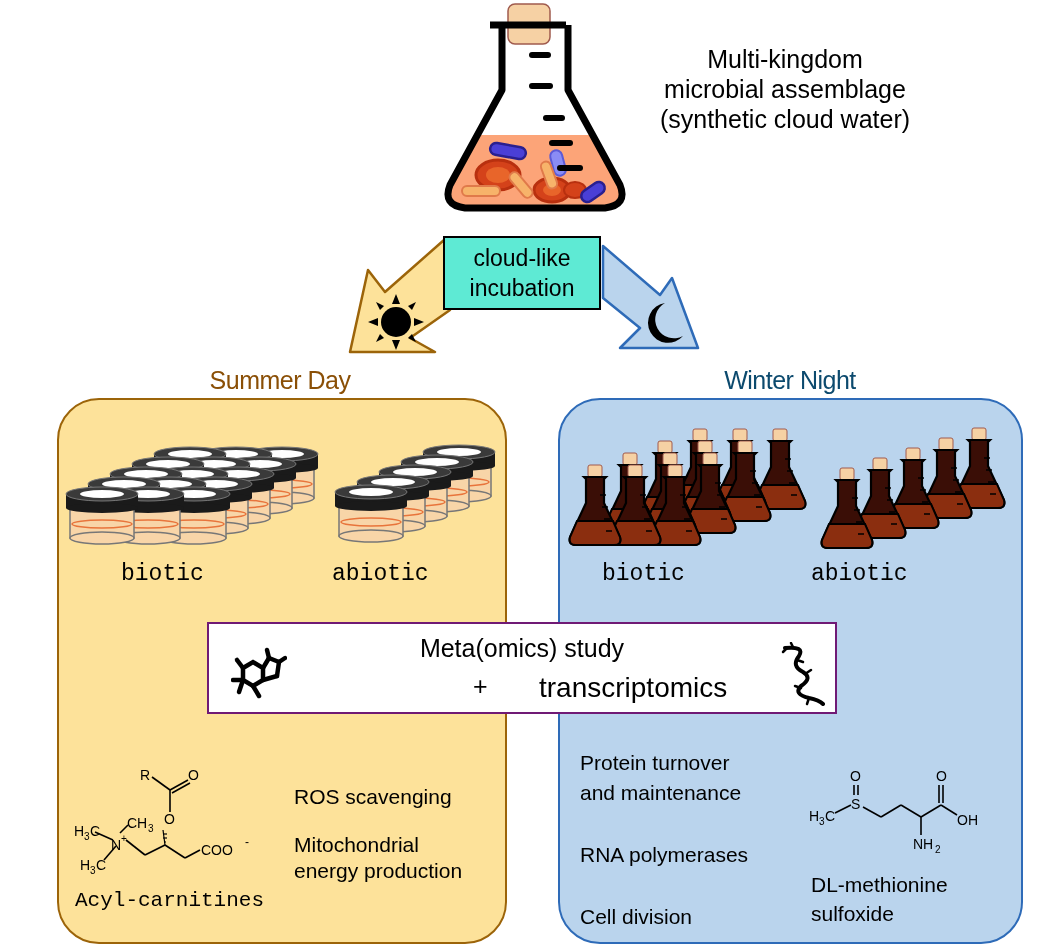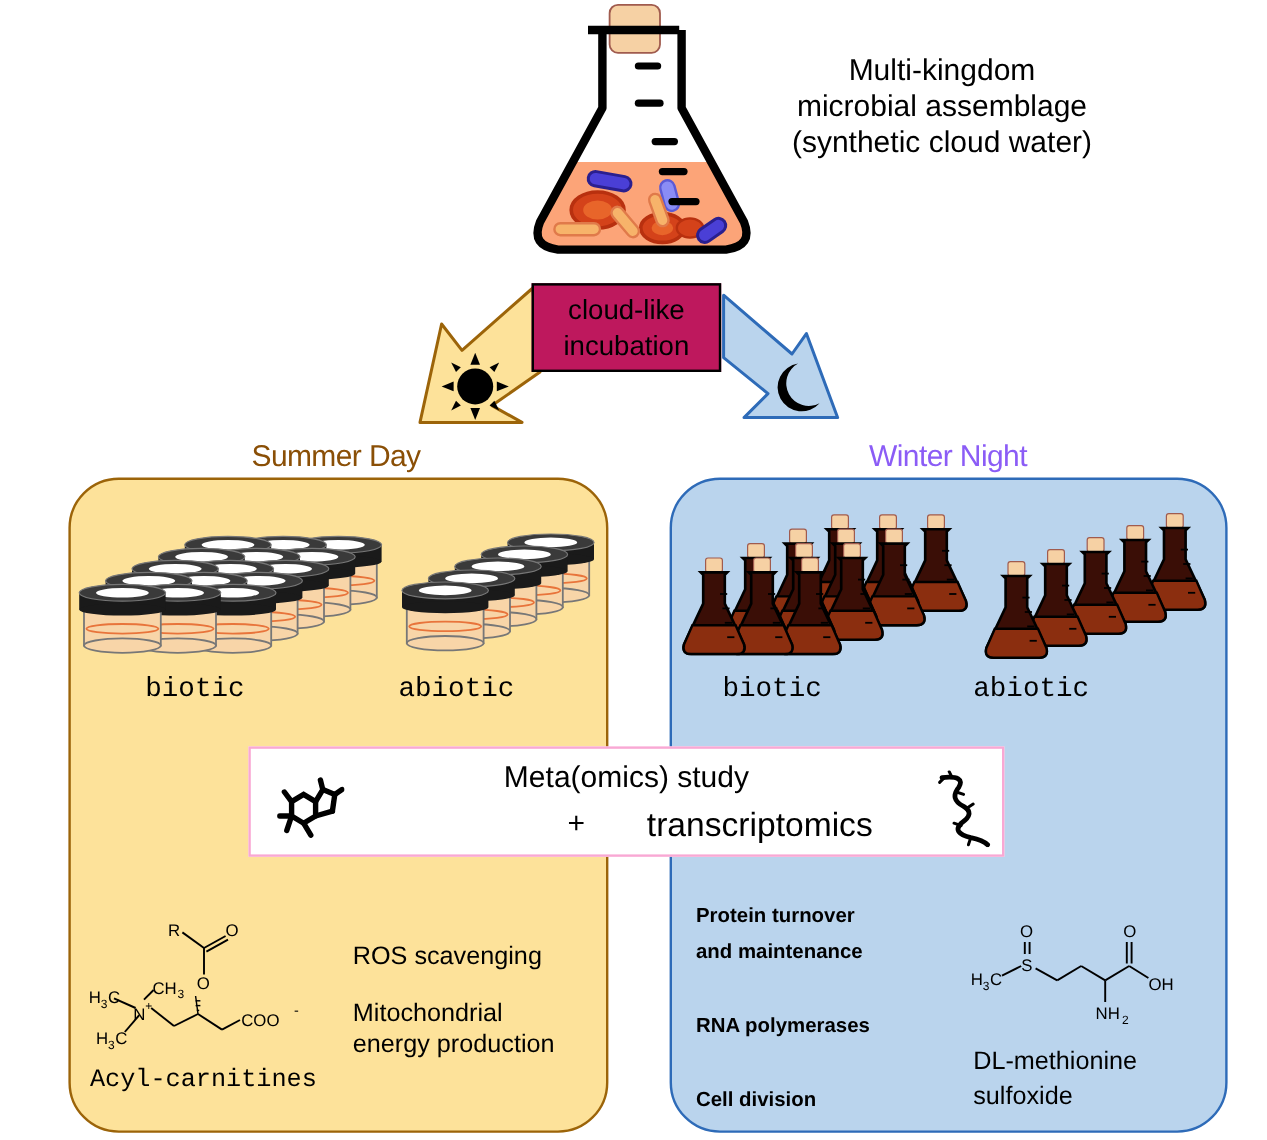--- a/index.html
+++ b/index.html
@@ -5,22 +5,22 @@
   html, body { margin:0; padding:0; background:#ffffff; }
   body { width:1056px; height:950px; position:relative; overflow:hidden;
          font-family:"Liberation Sans", "DejaVu Sans", sans-serif; color:#000; }
   .abs { position:absolute; }
   .title-text { font-size:25px; line-height:30px; text-align:center; }
   .panel { position:absolute; border-radius:42px; box-sizing:border-box; }
   .panel-summer { left:57px; top:398px; width:450px; height:546px; background:#fde29a; border:2px solid #9c6409; }
   .panel-winter { left:558px; top:398px; width:465px; height:546px; background:#bad4ed; border:2px solid #2e6bb8; }
   .section-title { font-weight:normal; font-size:25px; text-align:center; letter-spacing:-0.5px; }
   .label { font-size:23px;font-family:Liberation Mono, monospace; }
-  .omics-box { left:207px; top:622px; width:630px; height:92px; background:#fff; border:2px solid #f9a8d4; box-sizing:border-box; }
-  .incub-box { left:443px; top:236px; width:158px; height:74px; background:#be185d; border:2px solid #000; box-sizing:border-box;
+  .omics-box { left:207px; top:622px; width:630px; height:92px; background:#fff; border:2px solid #701a75; box-sizing:border-box; }
+  .incub-box { left:443px; top:236px; width:158px; height:74px; background:#5eead4; border:2px solid #000; box-sizing:border-box;
                font-size:23px; line-height:30px; text-align:center; padding-top:5px; }
   .chem text { font-family:"Liberation Sans", sans-serif; }
 </style>
 </head>
 <body>
 
 <svg class="abs" style="left:420px;top:0" width="230" height="230" viewBox="0 0 230 230">
   <defs>
     <clipPath id="flaskClip">
       <path d="M82,25 L82,90 L30,185 Q22,205 45,208 L185,208 Q208,205 200,185 L148,90 L148,25 Z"></path>
@@ -80,21 +80,21 @@
 <svg class="abs" style="left:640px;top:300px" width="45" height="45" viewBox="0 0 45 45">
   <path d="M25,3 A20,20 0 1,0 43,36 A18,18 0 0,1 25,3 Z" fill="#000"></path>
 </svg>
 
 <div class="abs incub-box">
   <div>cloud-like</div>
   <div>incubation</div>
 </div>
 
 <div class="abs section-title" style="left:150px;top:366px;width:260px;color:#8a4f06;">Summer Day</div>
-<div class="abs section-title" style="left:660px;top:366px;width:260px;color:#8b5cf6;">Winter Night</div>
+<div class="abs section-title" style="left:660px;top:366px;width:260px;color:#0c4a6e;">Winter Night</div>
 
 <div class="panel panel-summer"></div>
 <div class="panel panel-winter"></div>
 
 <svg class="abs" id="petri-svg" style="left:60px;top:430px" width="440" height="120" viewBox="0 0 440 120">
     <g>
       <rect x="190" y="36" width="64" height="32" fill="#f8d5a8" stroke="#777" stroke-width="1.5"></rect>
       <ellipse cx="222" cy="68" rx="32" ry="6" fill="#f8d5a8" stroke="#777" stroke-width="1.5"></ellipse>
       <ellipse cx="222" cy="54" rx="30" ry="4" fill="none" stroke="#e8743b" stroke-width="1.5"></ellipse>
       <rect x="186" y="24" width="72" height="14" fill="#1a1a1a"></rect>
@@ -507,21 +507,21 @@
 </svg>
 <div class="abs label" style="left:75px;top:889px;font-size:21px;">Acyl-carnitines</div>
 
 <div class="abs" style="left:294px;top:784px;font-size:21px;line-height:26px;">
   <div>ROS scavenging</div>
   <div style="height:22px"></div>
   <div>Mitochondrial</div>
   <div>energy production</div>
 </div>
 
-<div class="abs" style="left:580px;top:748px;font-size:17px;line-height:30px;font-weight:bold;">
+<div class="abs" style="left:580px;top:748px;font-size:21px;line-height:30px;">
   <div>Protein turnover</div>
   <div>and maintenance</div>
   <div style="height:32px"></div>
   <div>RNA polymerases</div>
   <div style="height:32px"></div>
   <div>Cell division</div>
 </div>
 
 <svg class="abs chem" style="left:805px;top:765px" width="190" height="95" viewBox="0 0 190 95">
   <g stroke="#000" stroke-width="1.6" fill="none">

